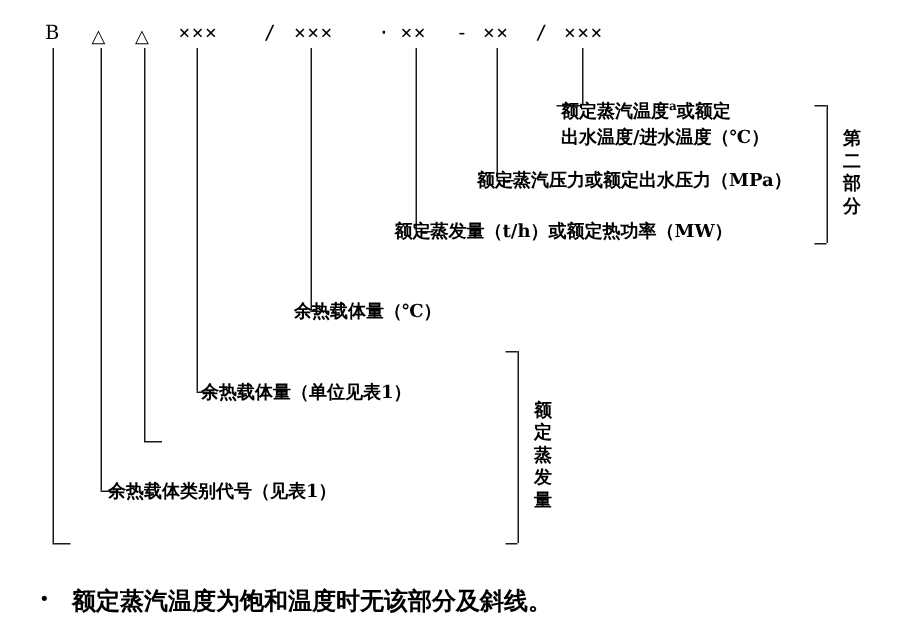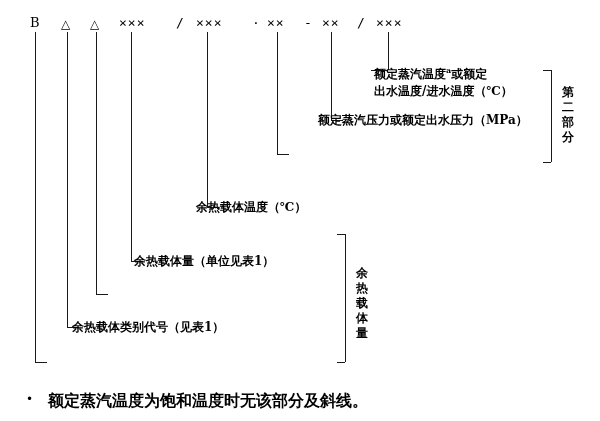--- a/index.html
+++ b/index.html
@@ -128,35 +128,36 @@
   <div class="vline" style="left:388px; top:32px; height:38px;"></div>
   <div class="hline" style="left:371px; top:70px; width:17px;"></div>
 
   <div class="lbl two" style="left:374px; top:62px; width:168px;">
     <span>额定蒸汽温度</span><span class="sup">a</span><span>或额定</span><br>
     <span>出水温度/进水温度（℃）</span>
   </div>
 
   <div class="lbl" style="left:318px; top:112px;">额定蒸汽压力或额定出水压力（MPa）</div>
 
+  <div class="lbl" style="left:263px; top:146px;">额定蒸发量（t/h）或额定热功率（MW）</div>
 
-  <div class="lbl" style="left:196px; top:199px;">余热载体温度（℃）</div>
+  <div class="lbl" style="left:196px; top:199px;">余热载体量（℃）</div>
 
   <div class="lbl" style="left:134px; top:253px;">余热载体量（单位见表1）</div>
 
 
   <div class="lbl" style="left:72px; top:319px;">余热载体类别代号（见表1）</div>
 
 
   <div class="vline" style="left:551px; top:70px; height:92px;"></div>
   <div class="hline" style="left:543px; top:70px; width:8px;"></div>
   <div class="hline" style="left:543px; top:162px; width:8px;"></div>
   <div class="grp" style="left:558px; top:85px;"><span>第二部分</span></div>
 
   <div class="vline" style="left:345px; top:234px; height:128px;"></div>
   <div class="hline" style="left:337px; top:234px; width:8px;"></div>
   <div class="hline" style="left:337px; top:362px; width:8px;"></div>
-  <div class="grp" style="left:352px; top:266px;"><span>余热载体量</span></div>
+  <div class="grp" style="left:352px; top:266px;"><span>额定蒸发量</span></div>
 
   <span class="foot-star" style="left:26px; top:392px;">•</span>
   <span class="foot-text" style="left:48px; top:391px;">额定蒸汽温度为饱和温度时无该部分及斜线。</span>
 
 </div>
 
 </body></html>

